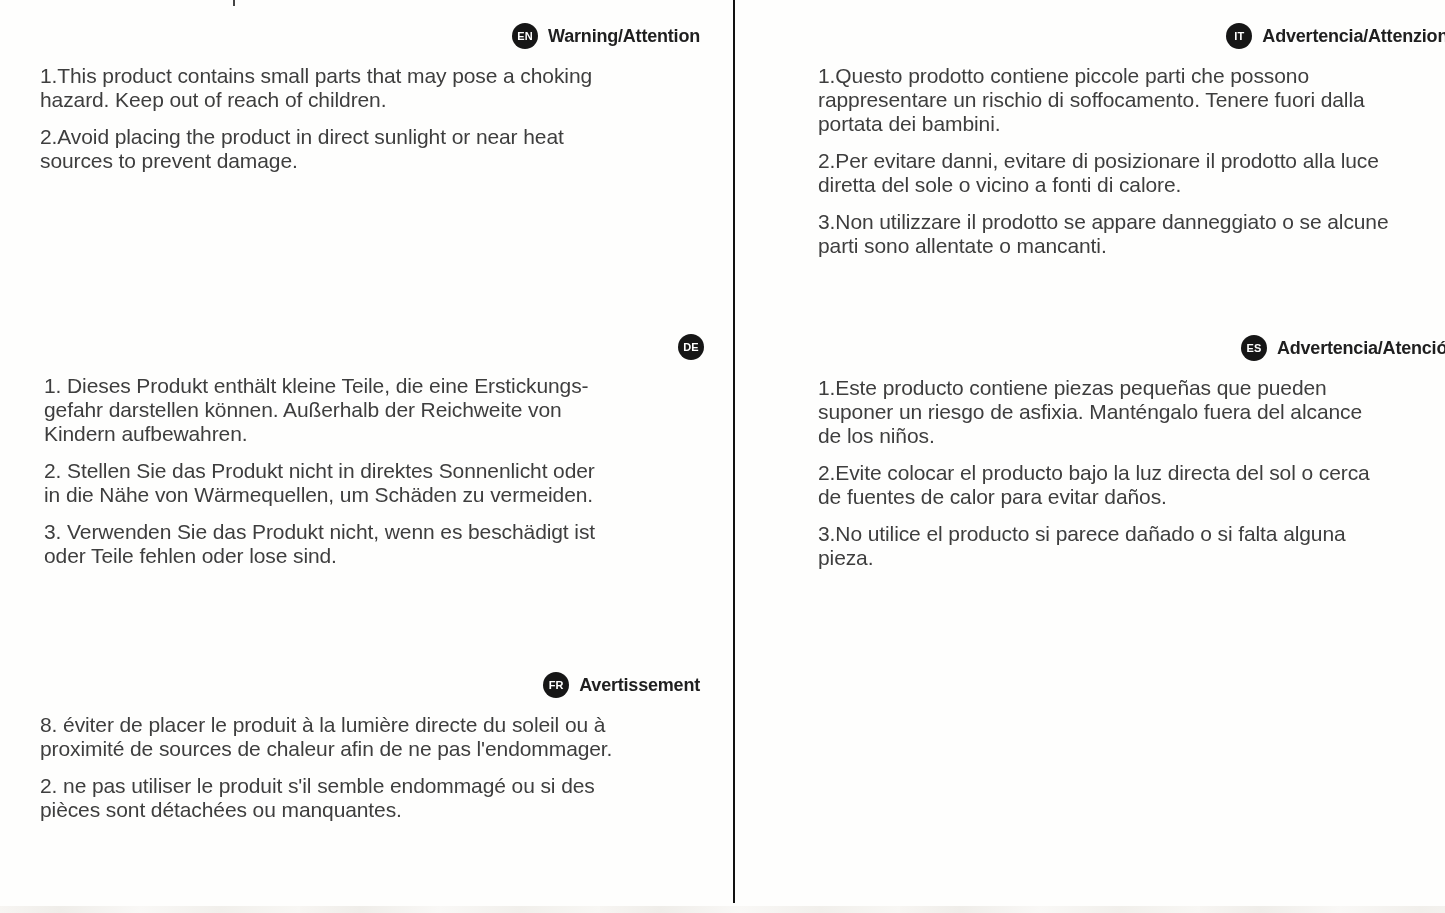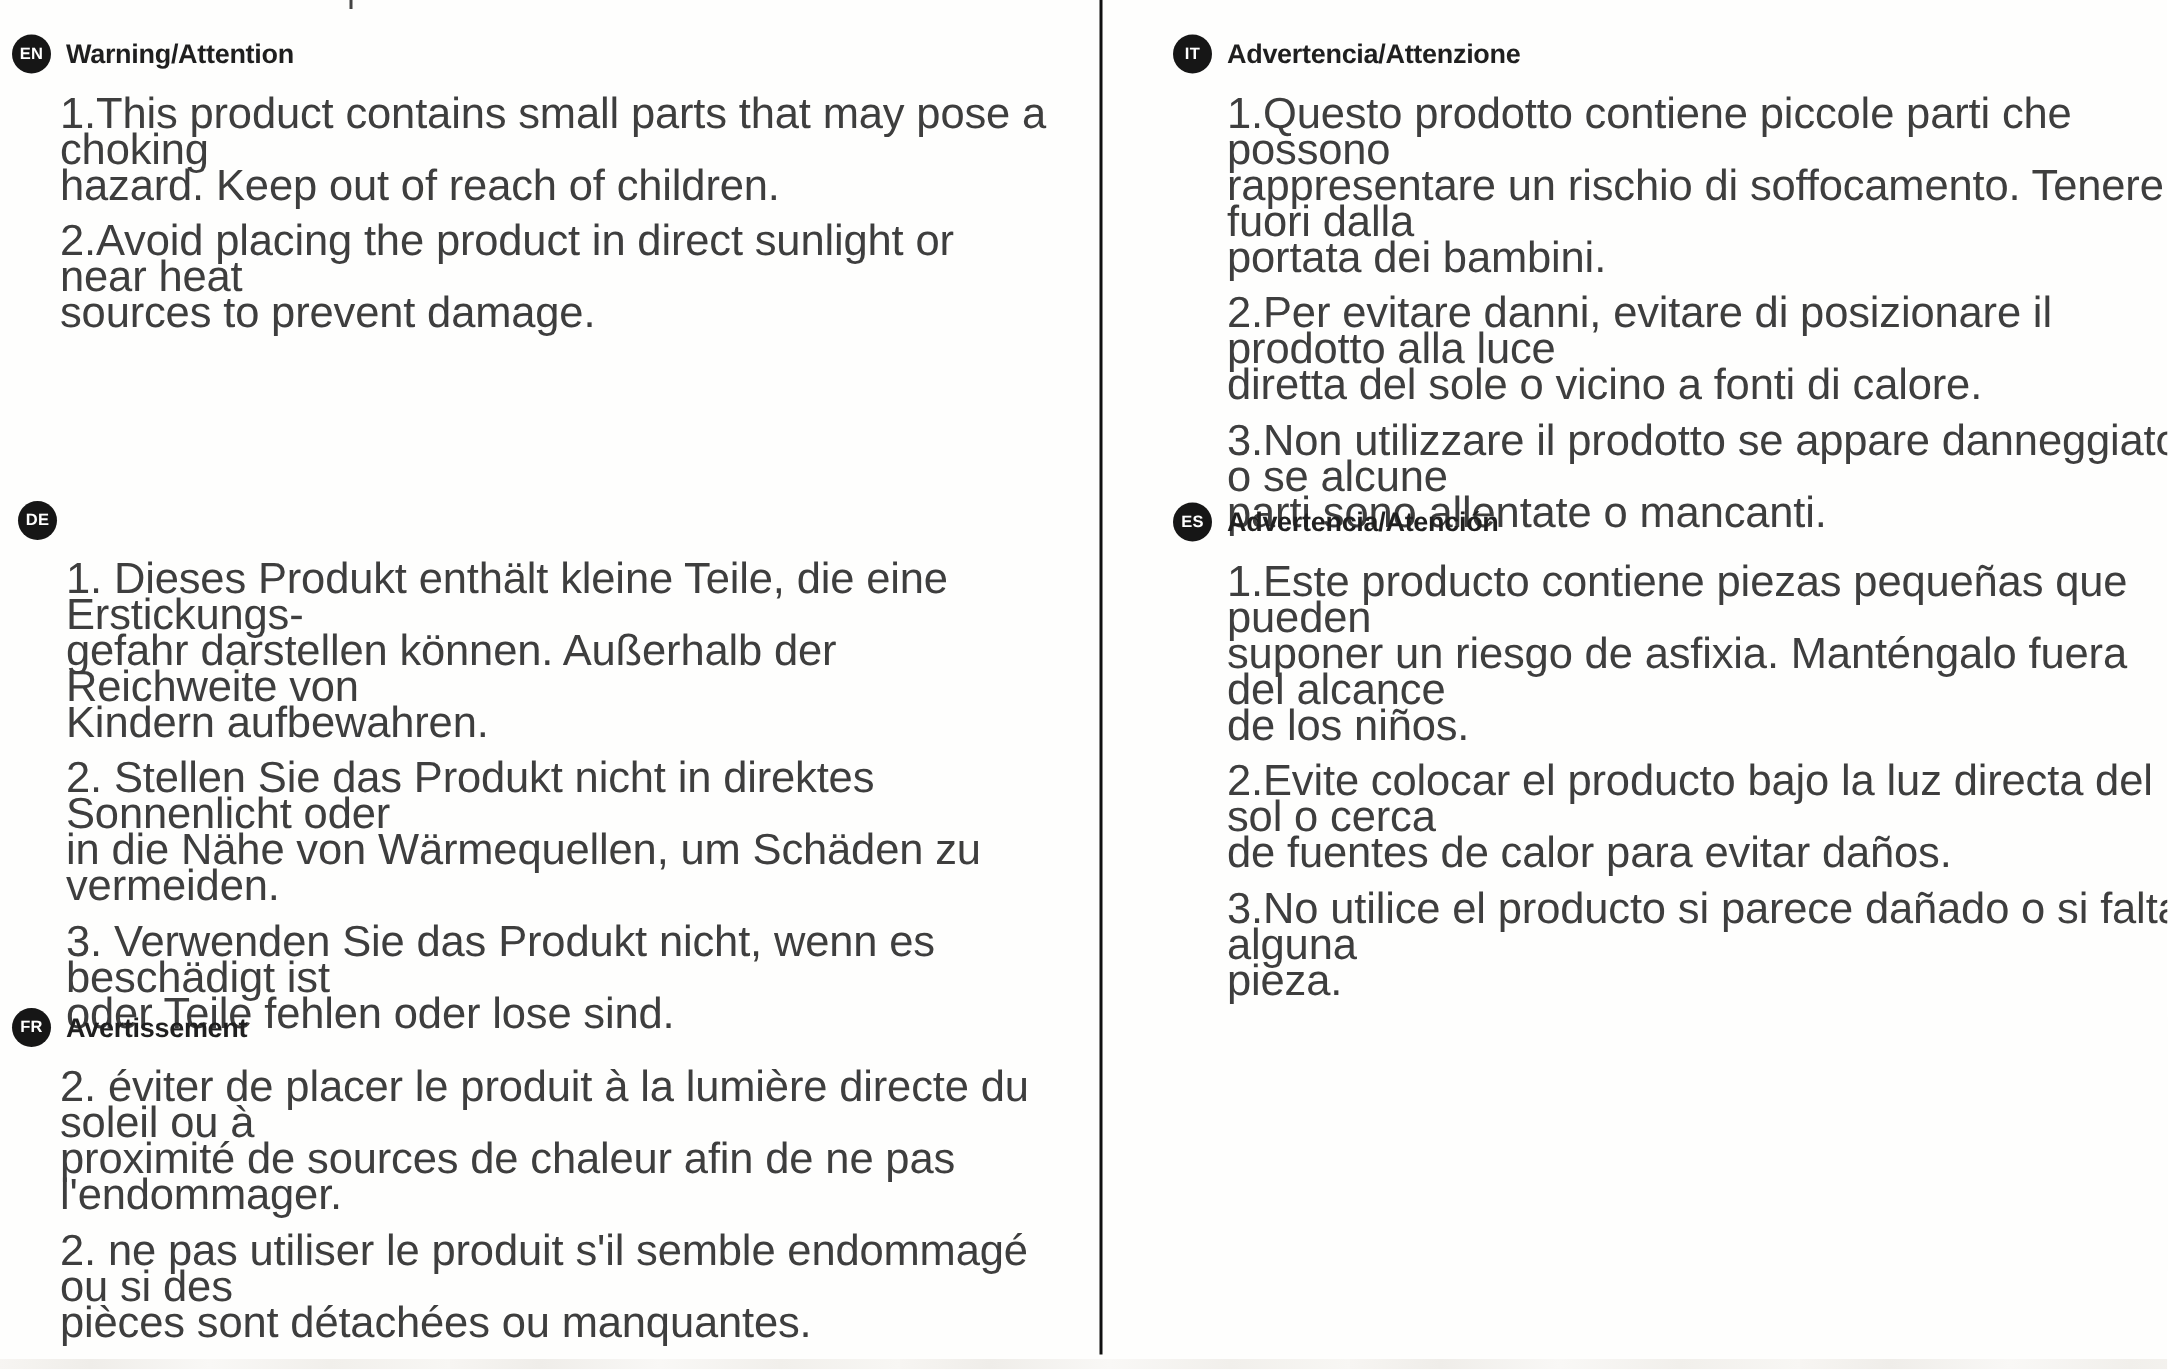--- a/index.html
+++ b/index.html
@@ -40,20 +40,21 @@
     height: 7px;
     background: repeating-linear-gradient(90deg,
       #f7f5f2 0px, #efede9 60px, #f9f8f6 140px, #f1efeb 220px, #f8f7f4 300px);
   }
   .sec {
     position: absolute;
   }
   .sec-head {
     display: flex;
     align-items: center;
+    justify-content: flex-end;
   }
   .badge {
     flex: 0 0 auto;
     width: 26px;
     height: 26px;
     border-radius: 50%;
     background: #161616;
     color: #ffffff;
     font-size: 11px;
     font-weight: bold;
@@ -65,21 +66,21 @@
   .title {
     margin: 0 0 0 10px;
     font-size: 18px;
     line-height: 28px;
     font-weight: bold;
     color: #1f1f1f;
     letter-spacing: -0.2px;
   }
   .body {
     margin: 0 0 13px 0;
-    font-size: 29px;
+    font-size: 21px;
     line-height: 24px;
     letter-spacing: -0.1px;
     color: #3e3e3e;
     white-space: pre-line;
   }
   .sec-body {
     margin-top: 14px;
   }
   .col-left .sec-body  { margin-left: 32px; width: 660px; }
   .col-right .sec-body { margin-left: 36px; width: 640px; }
@@ -120,21 +121,21 @@
 oder Teile fehlen oder lose sind.</p>
     </div>
   </section>
 
   <section class="sec col-left" style="left:8px; top:671px;">
     <div class="sec-head">
       <span class="badge">FR</span>
       <h2 class="title">Avertissement</h2>
     </div>
     <div class="sec-body">
-      <p class="body">2. éviter de placer le produit à la lumière directe du soleil ou à
+      <p class="body">8. éviter de placer le produit à la lumière directe du soleil ou à
 proximité de sources de chaleur afin de ne pas l'endommager.</p>
       <p class="body">2. ne pas utiliser le produit s'il semble endommagé ou si des
 pièces sont détachées ou manquantes.</p>
     </div>
   </section>
 
   <section class="sec col-right" style="left:782px; top:22px;">
     <div class="sec-head">
       <span class="badge">IT</span>
       <h2 class="title">Advertencia/Attenzione</h2>

